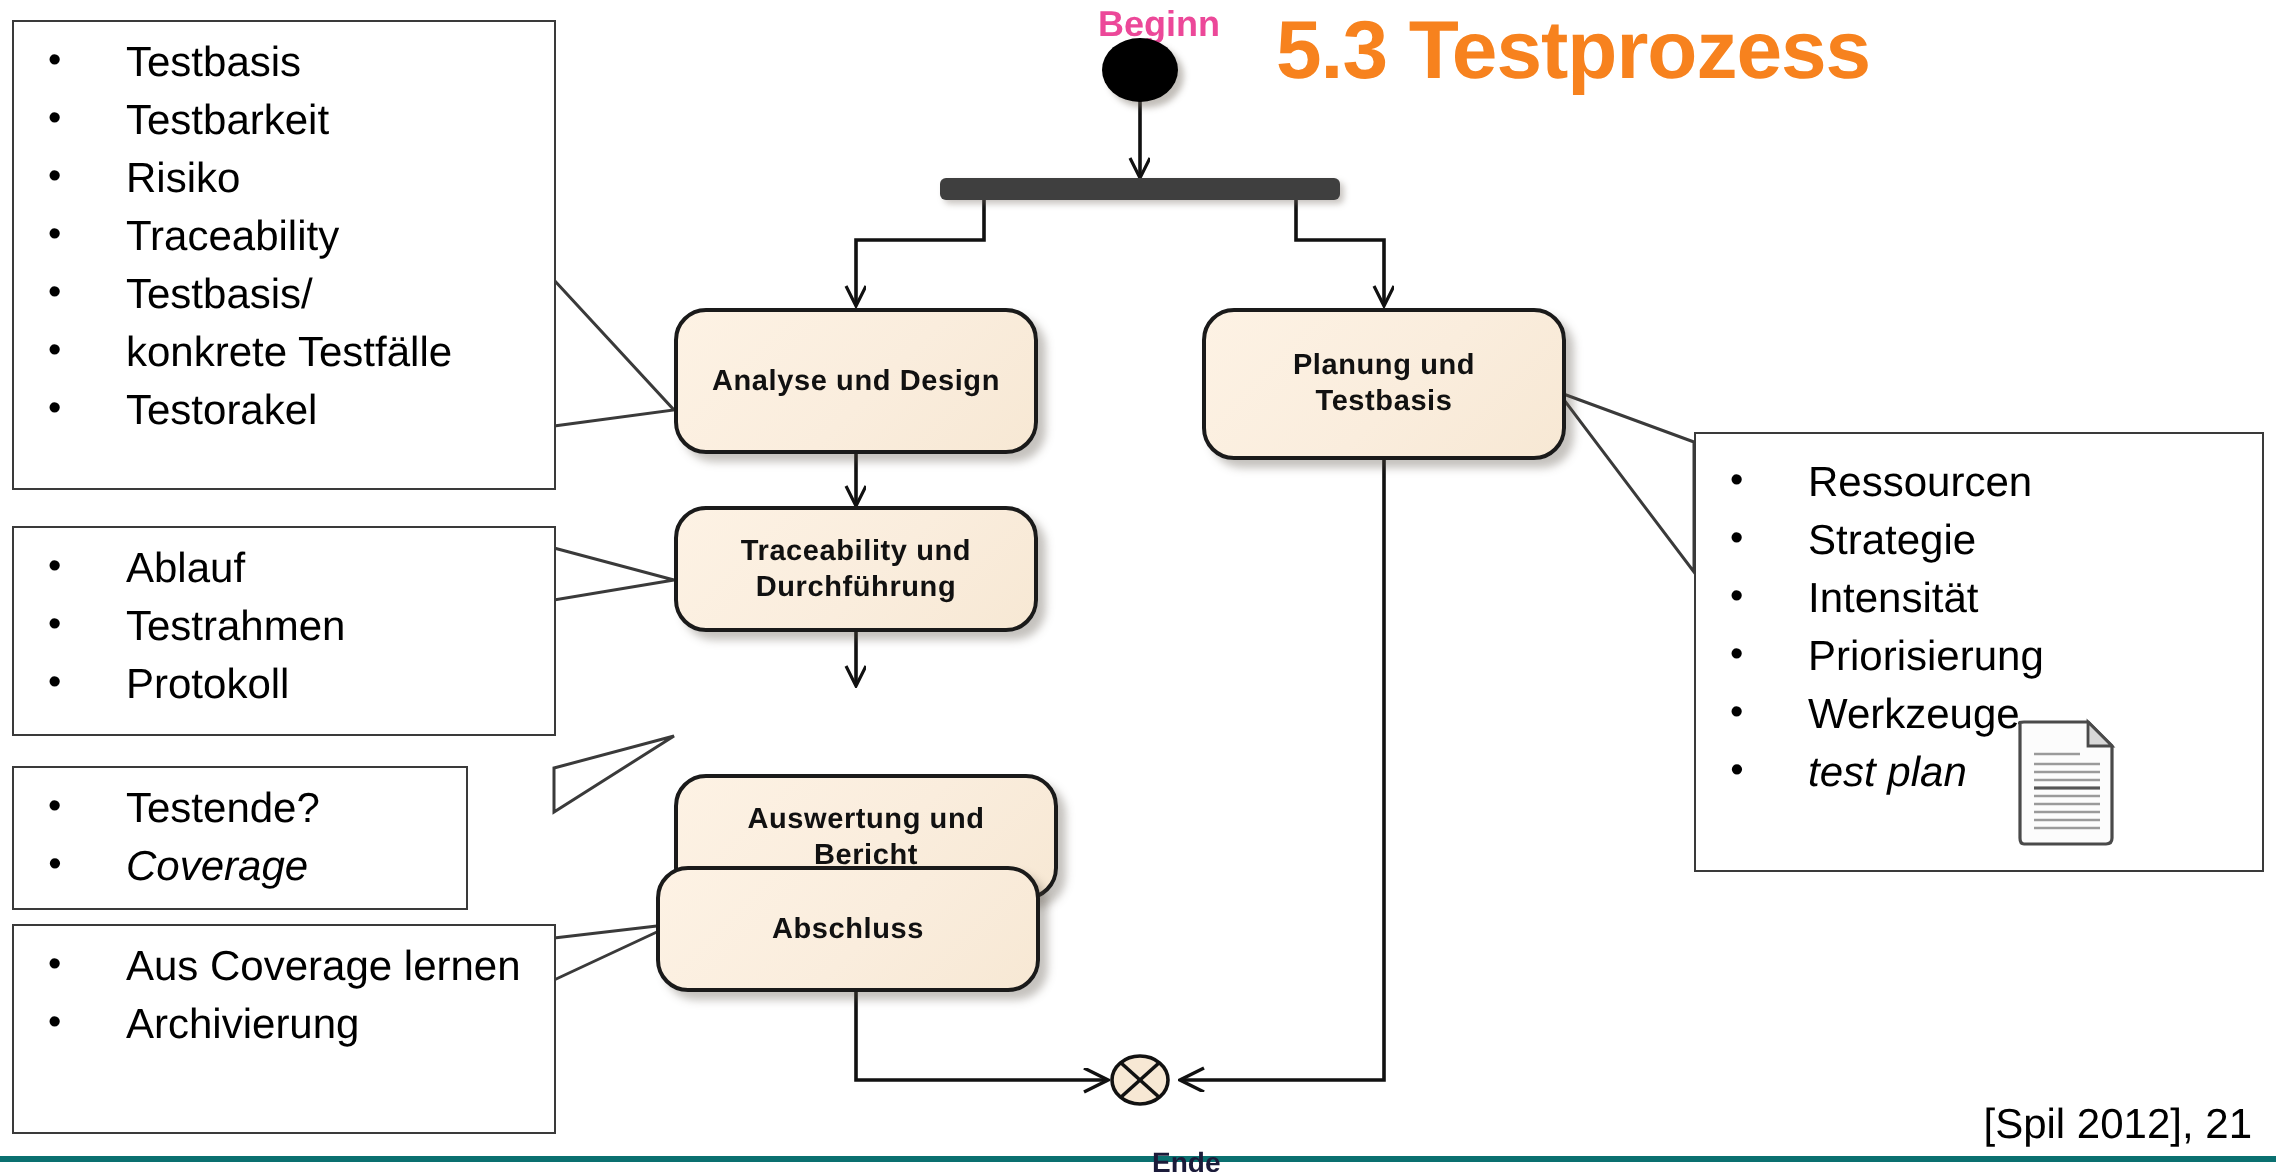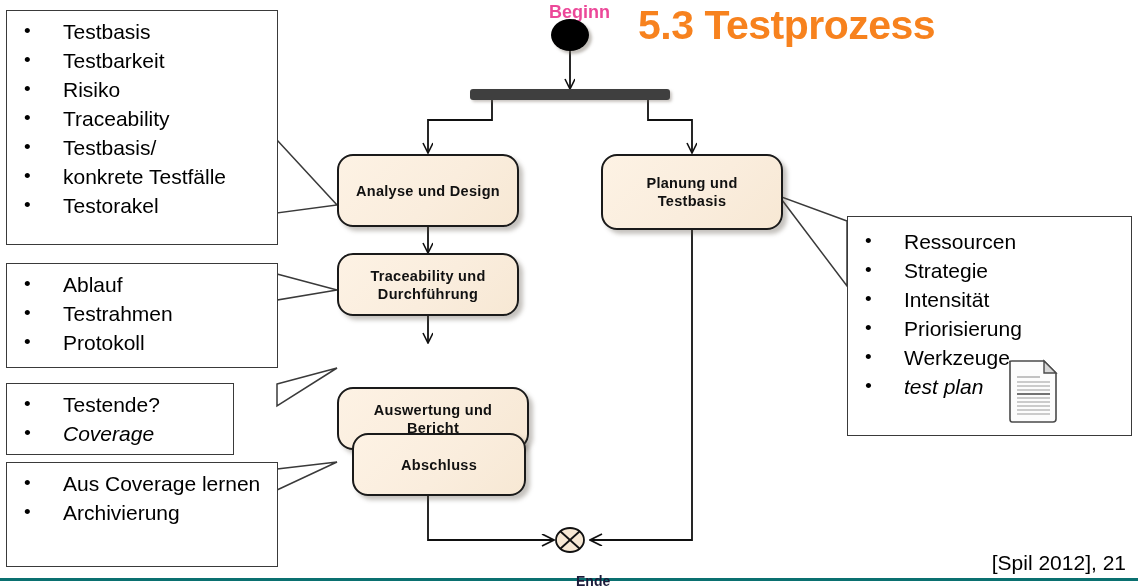--- a/index.html
+++ b/index.html
@@ -226,21 +226,21 @@
     </div>
   </div>
 
   <div class="act" style="left:337px; top:343px; width:192px; height:63px;margin-top:44px;">
     <div class="lbl">
       <span>Auswertung und</span><br>
       <span>Bericht</span>
     </div>
   </div>
 
-  <div class="act" style="left:352px; top:433px; width:174px; height:63px;">
+  <div class="act" style="left:328px; top:433px; width:192px; height:63px;">
     <div class="lbl">Abschluss</div>
   </div>
 
   <div class="act" style="left:601px; top:154px; width:182px; height:76px;">
     <div class="lbl">
       <span>Planung und</span><br>
       <span>Testbasis</span>
     </div>
   </div>
 

